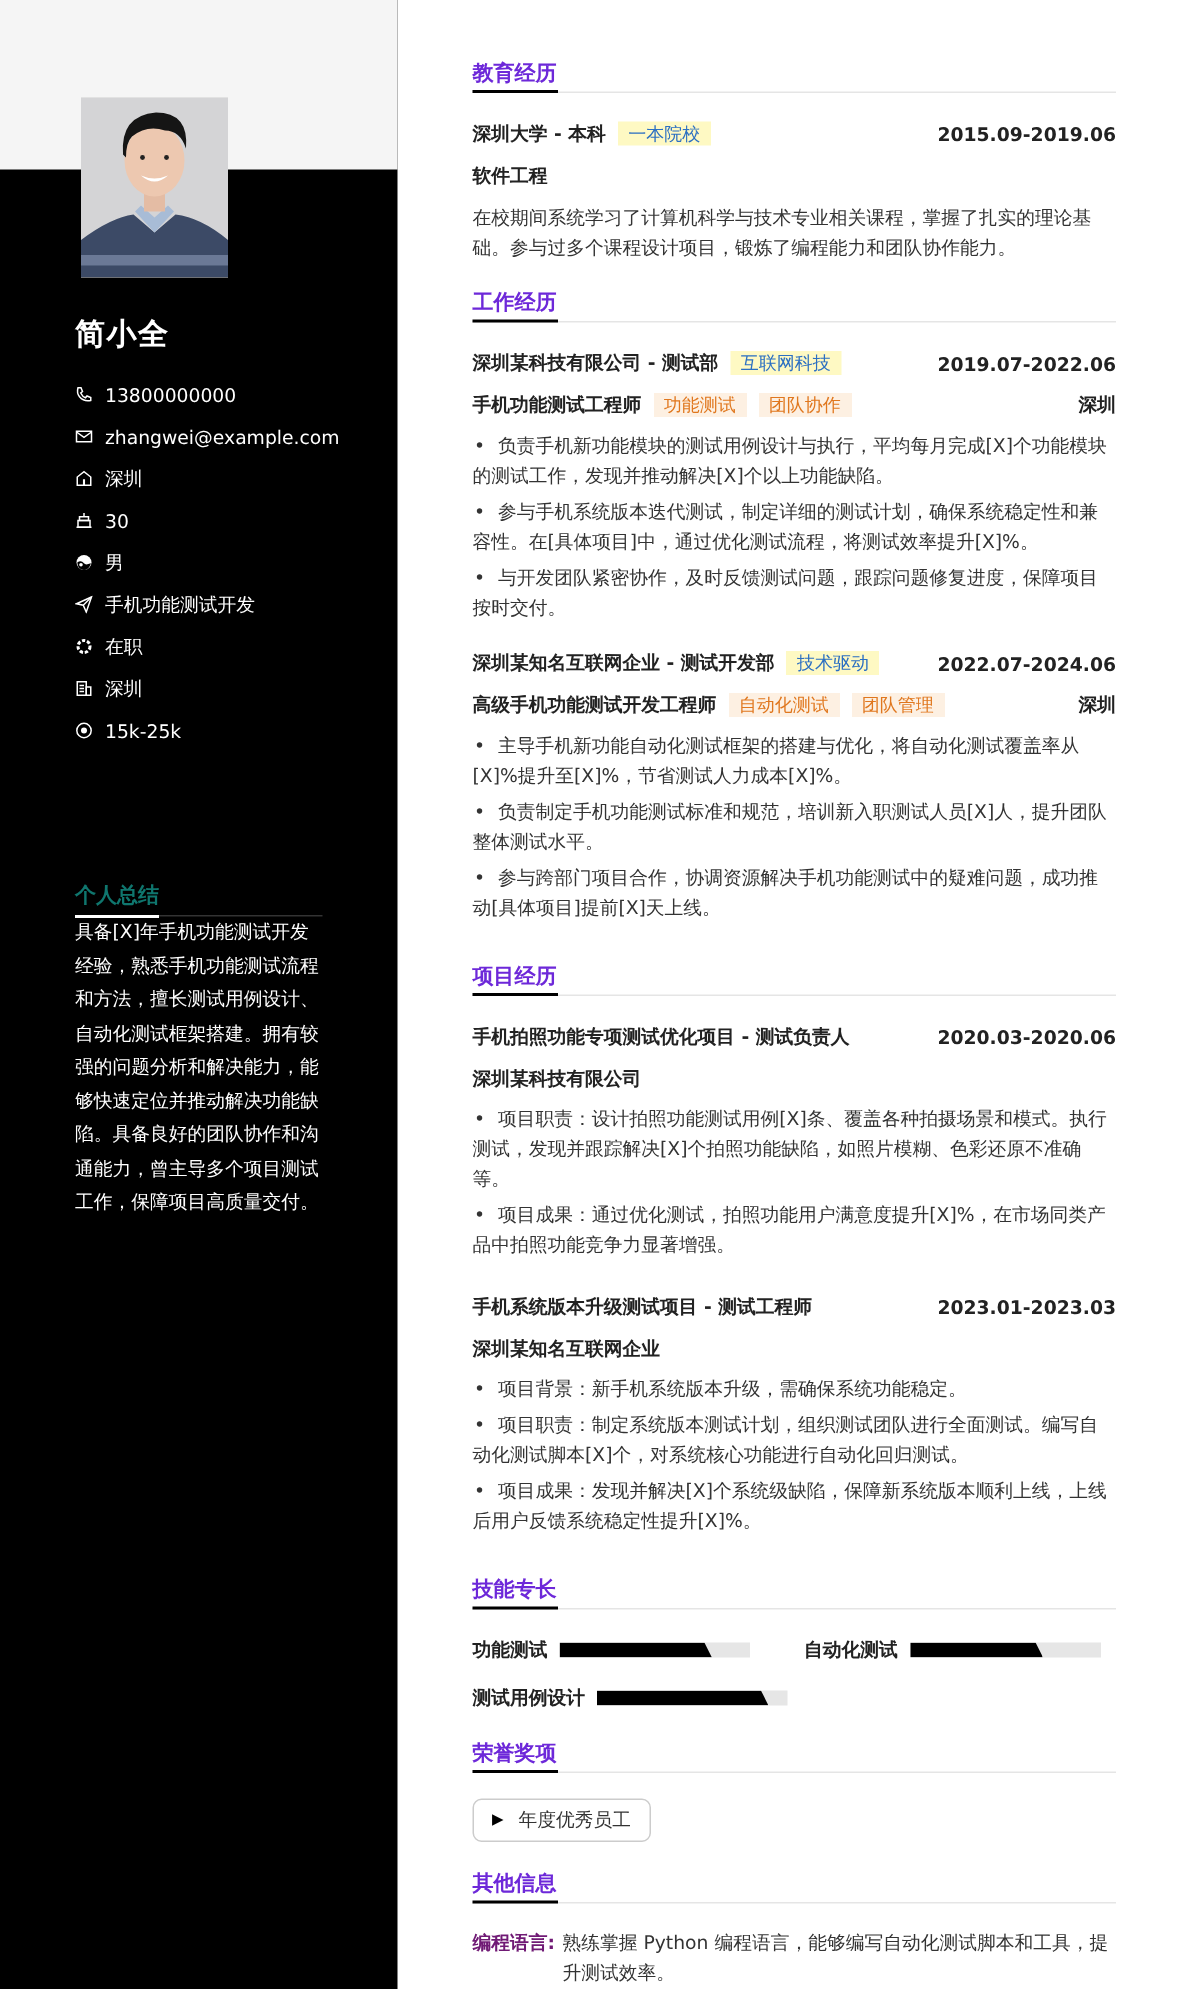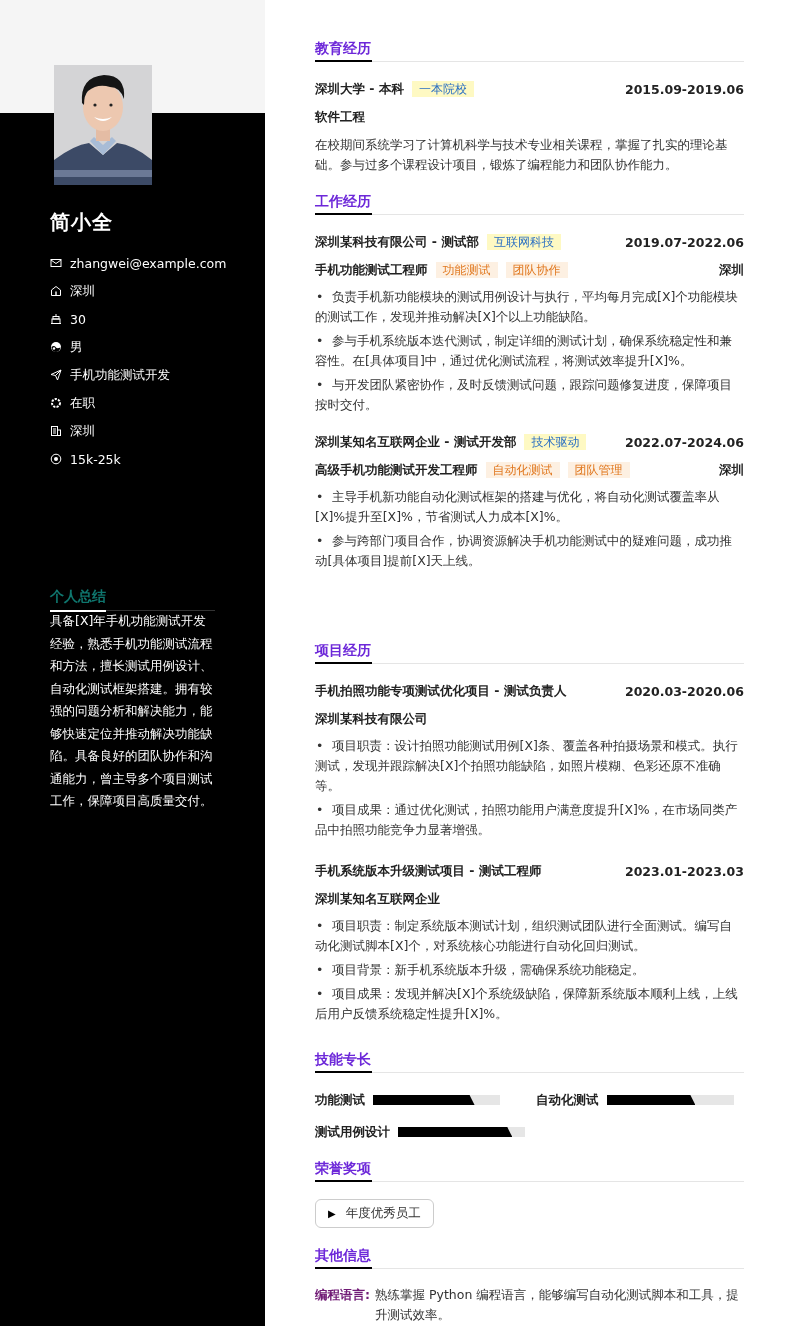--- a/index.html
+++ b/index.html
@@ -64,20 +64,28 @@
       <circle cx="41" cy="40" r="1.6" fill="#222"></circle>
       <circle cx="57" cy="40" r="1.6" fill="#222"></circle>
     </svg>
   </div>
   <div class="name">简小全</div>
 
   <div class="contact-list">
     <div class="contact-item">
       <span class="ic">
           <svg viewBox="0 0 12 12">
+            <path d="M2 1.5 L4 1.5 L5 4 L3.8 5 Q5 7.5 7 8.2 L8 7 L10.5 8 L10.5 10 Q6 11 3 7.5 Q1 5 2 1.5 Z" fill="none" stroke="#fff" stroke-width="1"></path>
+          </svg>
+        </span>
+      <span>13800000000</span>
+    </div>
+    <div class="contact-item">
+      <span class="ic">
+          <svg viewBox="0 0 12 12">
             <rect x="1" y="2.5" width="10" height="7" fill="none" stroke="#fff" stroke-width="1"></rect>
             <path d="M1 3 L6 6.5 L11 3" fill="none" stroke="#fff" stroke-width="1"></path>
           </svg>
         </span>
       <span>zhangwei@example.com</span>
     </div>
     <div class="contact-item">
       <span class="ic">
           <svg viewBox="0 0 12 12">
             <path d="M1.5 10.5 L1.5 5 L6 1.5 L10.5 5 L10.5 10.5 Z" fill="none" stroke="#fff" stroke-width="1"></path>
@@ -189,20 +197,21 @@
     <span class="right">2022.07-2024.06</span>
   </div>
   <div class="row" style="top:461px;align-items:center;">
     <span>高级手机功能测试开发工程师</span>
     <span class="tag orange">自动化测试</span>
     <span class="tag orange">团队管理</span>
     <span class="right">深圳</span>
   </div>
   <ul class="bullets" style="top:487px;">
     <li><span class="dot">•</span><span>主导手机新功能自动化测试框架的搭建与优化，将自动化测试覆盖率从[X]%提升至[X]%，节省测试人力成本[X]%。</span></li>
+    <li><span class="dot">•</span><span>负责制定手机功能测试标准和规范，培训新入职测试人员[X]人，提升团队整体测试水平。</span></li>
     <li><span class="dot">•</span><span>参与跨部门项目合作，协调资源解决手机功能测试中的疑难问题，成功推动[具体项目]提前[X]天上线。</span></li>
   </ul>
 
   <div class="section-title" style="top:642px;"><span>项目经历</span></div>
 
   <div class="row" style="top:682px;">
     <span>手机拍照功能专项测试优化项目 - 测试负责人</span>
     <span class="right">2020.03-2020.06</span>
   </div>
   <div class="row" style="top:710px;">
@@ -214,22 +223,22 @@
   </ul>
 
   <div class="row" style="top:862px;">
     <span>手机系统版本升级测试项目 - 测试工程师</span>
     <span class="right">2023.01-2023.03</span>
   </div>
   <div class="row" style="top:890px;">
     <span>深圳某知名互联网企业</span>
   </div>
   <ul class="bullets" style="top:916px;">
+    <li><span class="dot">•</span><span>项目背景：新手机系统版本升级，需确保系统功能稳定。</span></li>
     <li><span class="dot">•</span><span>项目职责：制定系统版本测试计划，组织测试团队进行全面测试。编写自动化测试脚本[X]个，对系统核心功能进行自动化回归测试。</span></li>
-    <li><span class="dot">•</span><span>项目背景：新手机系统版本升级，需确保系统功能稳定。</span></li>
     <li><span class="dot">•</span><span>项目成果：发现并解决[X]个系统级缺陷，保障新系统版本顺利上线，上线后用户反馈系统稳定性提升[X]%。</span></li>
   </ul>
 
   <div class="section-title" style="top:1051px;"><span>技能专长</span></div>
   <div class="skill" style="left:0; top:1092px;">
     <span>功能测试</span>
     <div class="bar" style="width:127px;">
         <div class="fill" style="width:80%;"></div>
       </div>
   </div>

